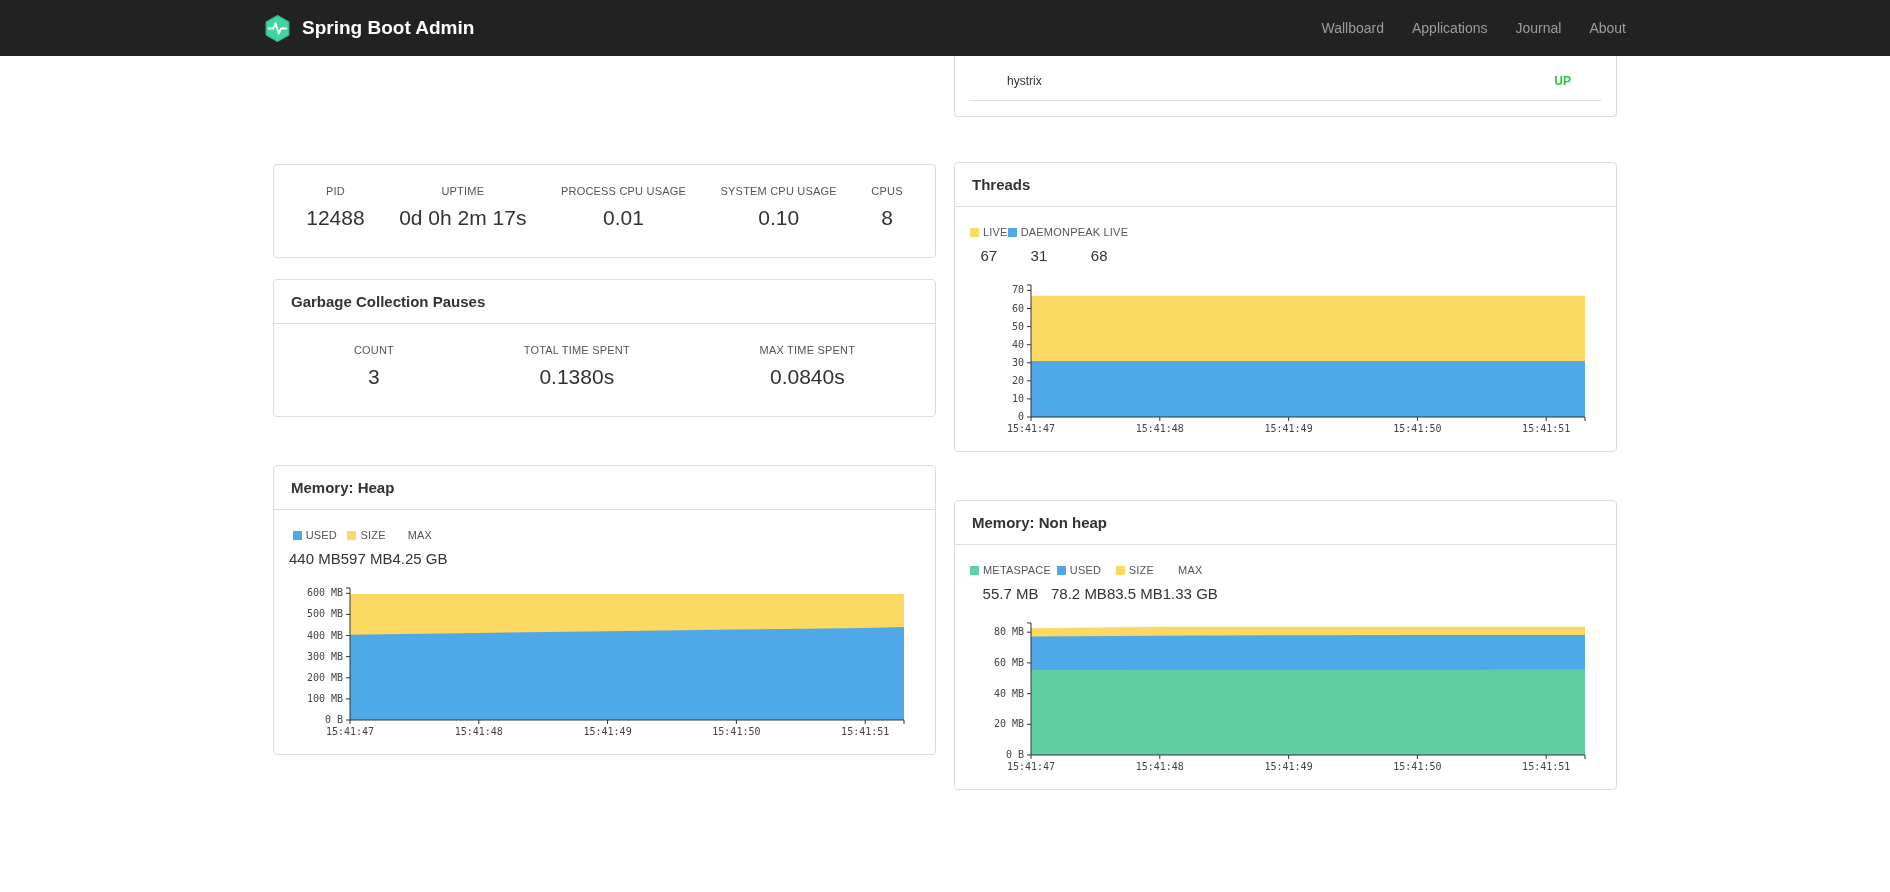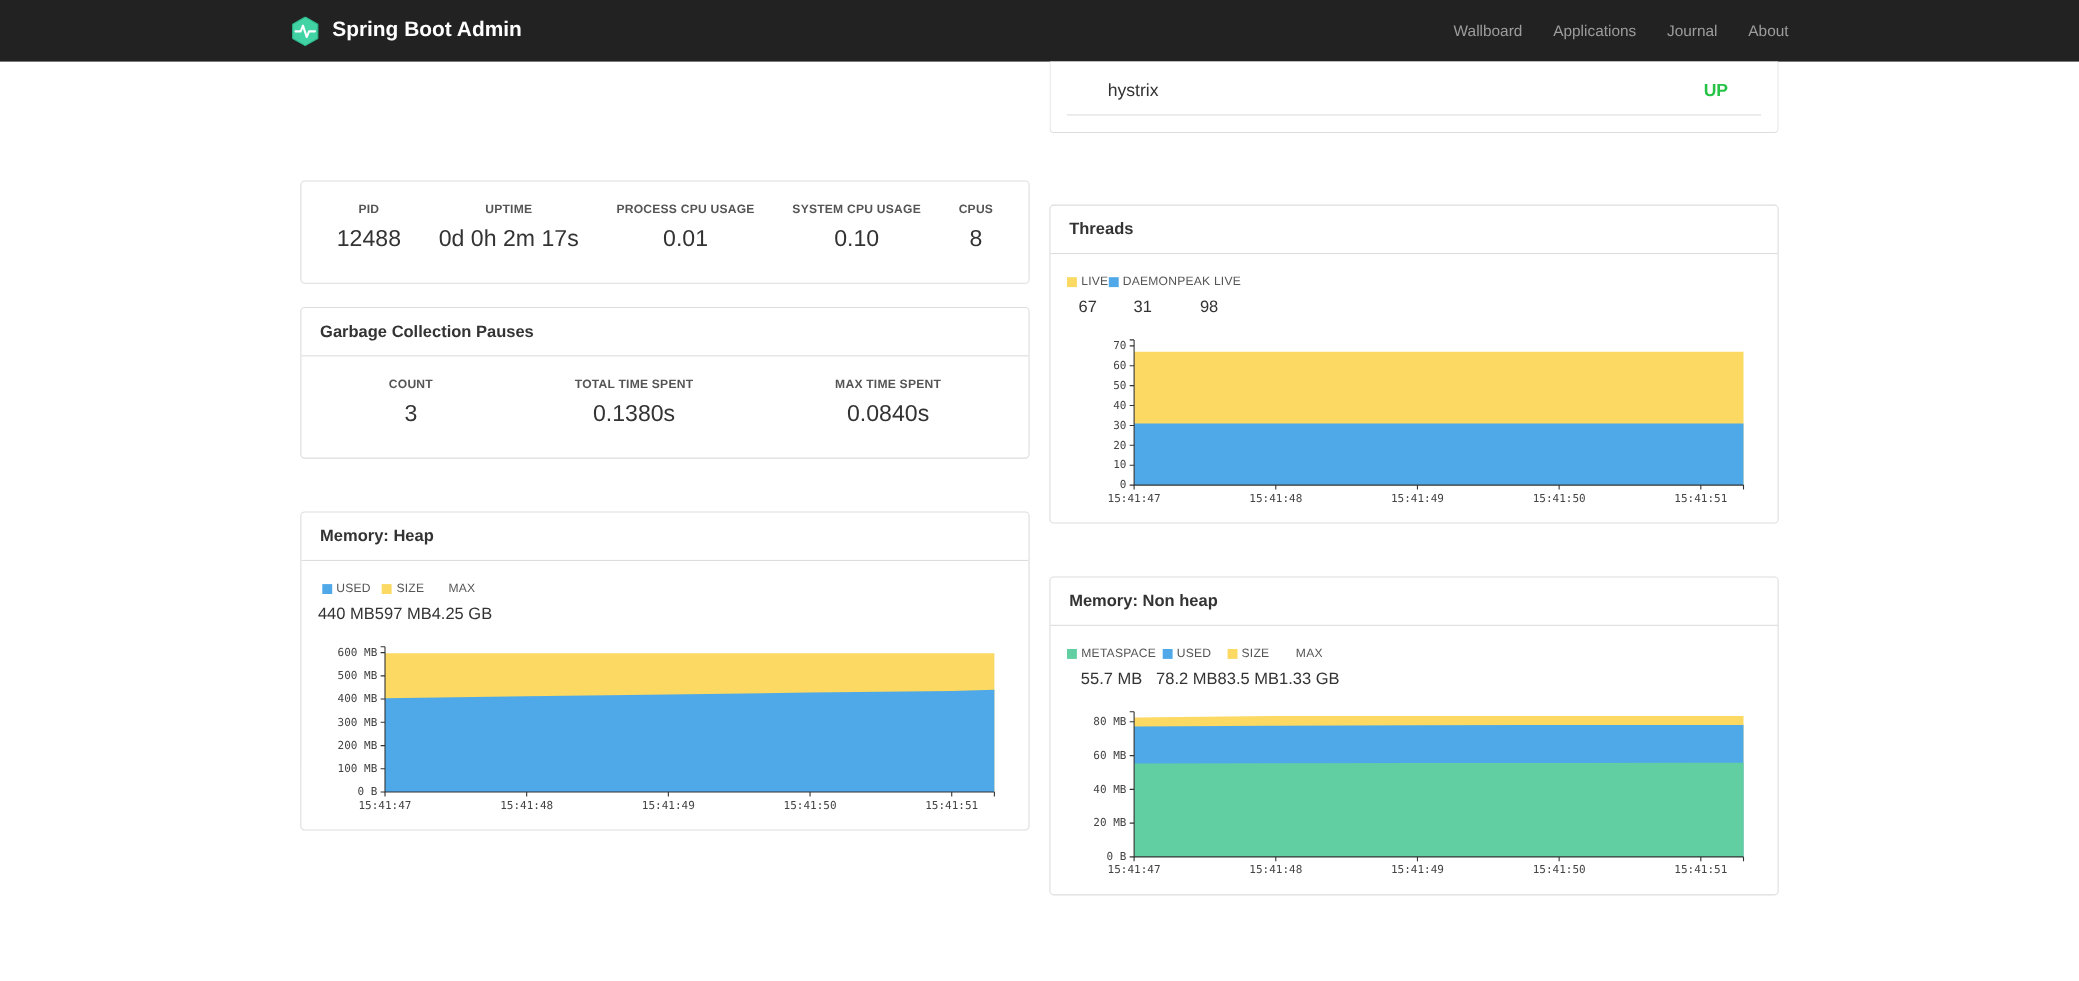--- a/index.html
+++ b/index.html
@@ -19,42 +19,42 @@
   .nav-links a{color:var(--c-navbar_link);font-size:14px;text-decoration:none;cursor:pointer;}
 
   .container{width:1344px;margin:0 auto;display:flex;gap:18px;align-items:flex-start;}
   .col{width:663px;display:flex;flex-direction:column;}
 
   .panel{border:1px solid var(--c-border);border-radius:4px;background:#fff;}
   .panel-heading{padding:13px 17px;border-bottom:1px solid var(--c-border);font-weight:bold;font-size:15px;color:#333;}
 
   
   .fragment{border-top:none;border-radius:0 0 4px 4px;padding:8px 15px 15px;}
-  .frag-row{display:flex;justify-content:space-between;align-items:flex-start;padding:10px 30px 12px 37px;border-bottom:1px solid var(--c-border);font-size:16px;}
+  .frag-row{display:flex;justify-content:space-between;align-items:flex-start;padding:10px 30px 12px 37px;border-bottom:1px solid var(--c-border);font-size:12px;}
   .status-up{color:var(--c-status_up);font-weight:bold;}
 
   
   .stats{display:flex;justify-content:space-around;padding:20px 15px 27px;text-align:center;}
-  .stat-label{font-size:11px;color:#555;letter-spacing:.2px;font-weight:bold;}
+  .stat-label{font-size:11px;color:#555;letter-spacing:.2px;}
   .stat-value{font-size:21px;margin-top:9px;color:#333;}
 
   
   .legend{display:flex;justify-content:flex-start;padding:19px 15px 0;text-align:center;}
   .legend-label{font-size:11px;color:#555;display:flex;align-items:center;justify-content:center;gap:4px;letter-spacing:.2px;}
   .legend-value{font-size:15px;margin-top:9px;color:#333;}
   .swatch{width:9px;height:9px;display:inline-block;flex:0 0 auto;}
   .sw-yellow{background:var(--c-yellow);} .sw-blue{background:var(--c-blue);} .sw-green{background:var(--c-green);}
 
   .chart{padding:15px 0 14px;display:flex;justify-content:center;}
   svg text.tick{font:10px "DejaVu Sans Mono",monospace;fill:#444;}
 
   .m-process{margin-top:108px;}
   .m-gc{margin-top:21px;}
   .m-heap{margin-top:48px;}
-  .m-threads{margin-top:65px;}
+  .m-threads{margin-top:45px;}
   .m-nonheap{margin-top:48px;}
 </style>
 </head>
 <body>
 
 <nav>
   <div class="nav-inner">
     <a class="brand">
       <span class="logo">
         <svg width="27" height="27" viewBox="0 0 26 26">
@@ -204,21 +204,21 @@
           <div class="legend-label">
             <span class="swatch sw-blue"></span>
             <span>DAEMON</span>
           </div>
           <div class="legend-value">31</div>
         </div>
         <div class="legend-item">
           <div class="legend-label">
             <span>PEAK LIVE</span>
           </div>
-          <div class="legend-value">98</div>
+          <div class="legend-value">68</div>
         </div>
       </div>
       <div class="chart">
           <svg width="626" height="158">
             <path d="M58,138 L58.0,16.8 L186.8,16.8 L315.6,16.8 L444.4,16.8 L573.2,16.8 L612.0,16.8 L612,138 Z" fill="#fbd962"></path>
             <path d="M58,138 L58.0,81.9 L186.8,81.9 L315.6,81.9 L444.4,81.9 L573.2,81.9 L612.0,81.9 L612,138 Z" fill="#4fa9e9"></path>
             <path d="M58,6 V138 H612" fill="none" stroke="#333333" stroke-width="1"></path>
             <line x1="54" y1="138.0" x2="58" y2="138.0" stroke="#333333"></line>
             <text x="51" y="141.0" text-anchor="end" class="tick">0</text>
             <line x1="54" y1="119.9" x2="58" y2="119.9" stroke="#333333"></line>

